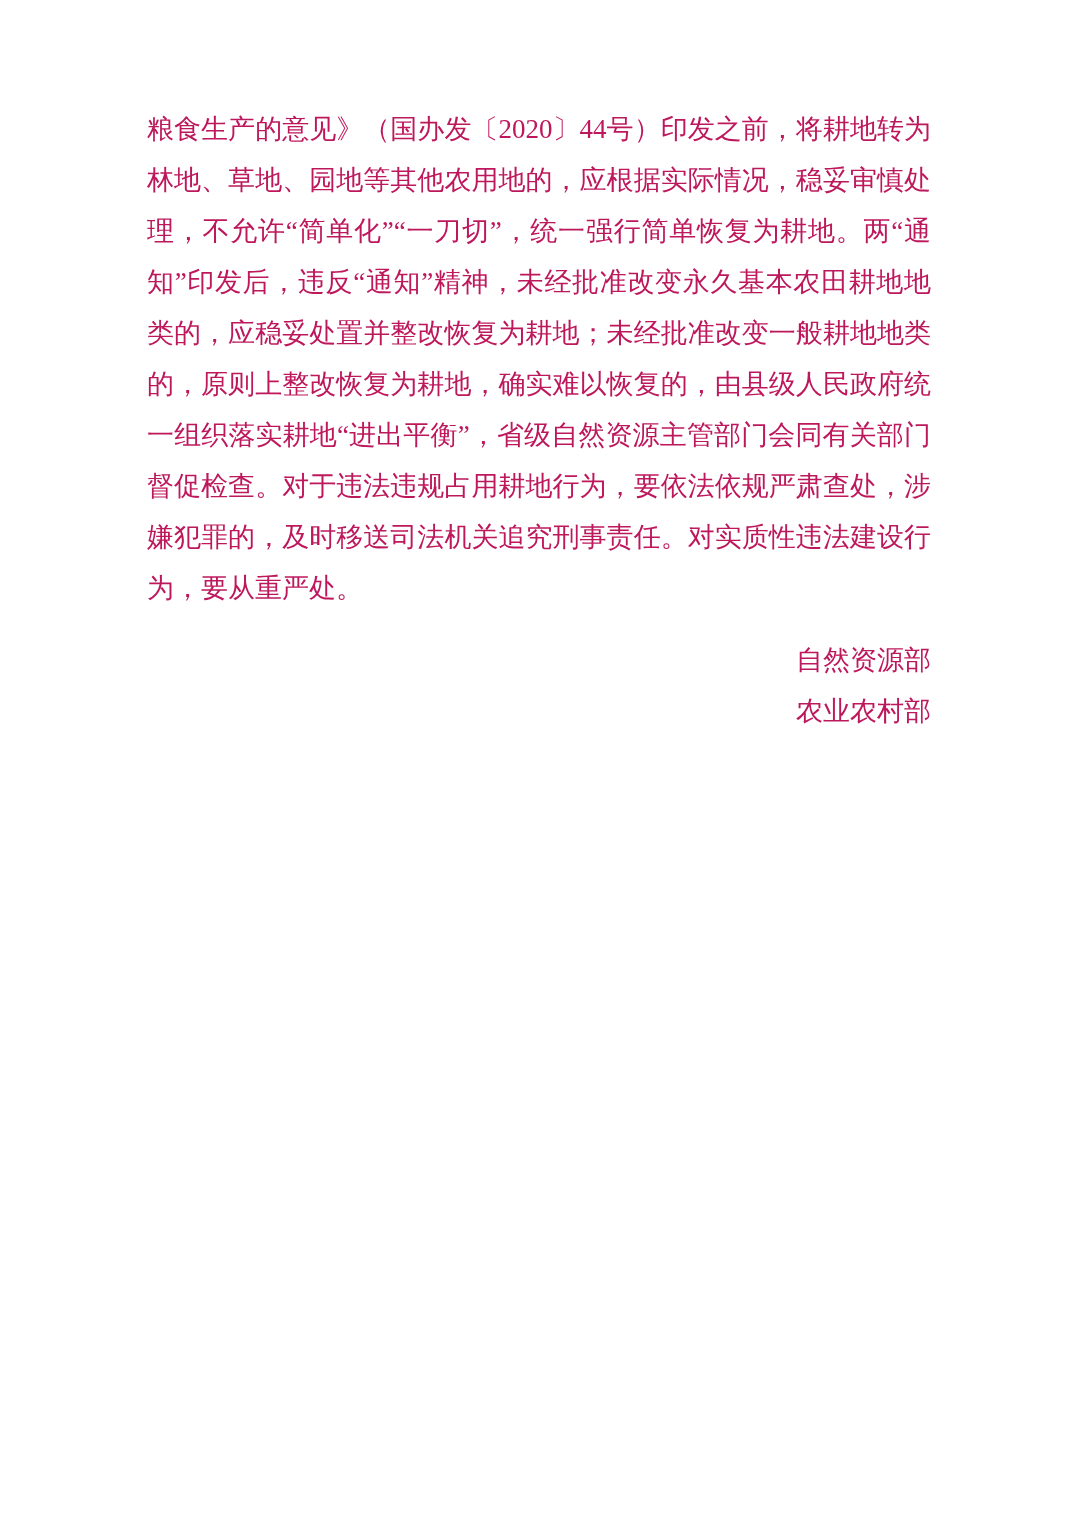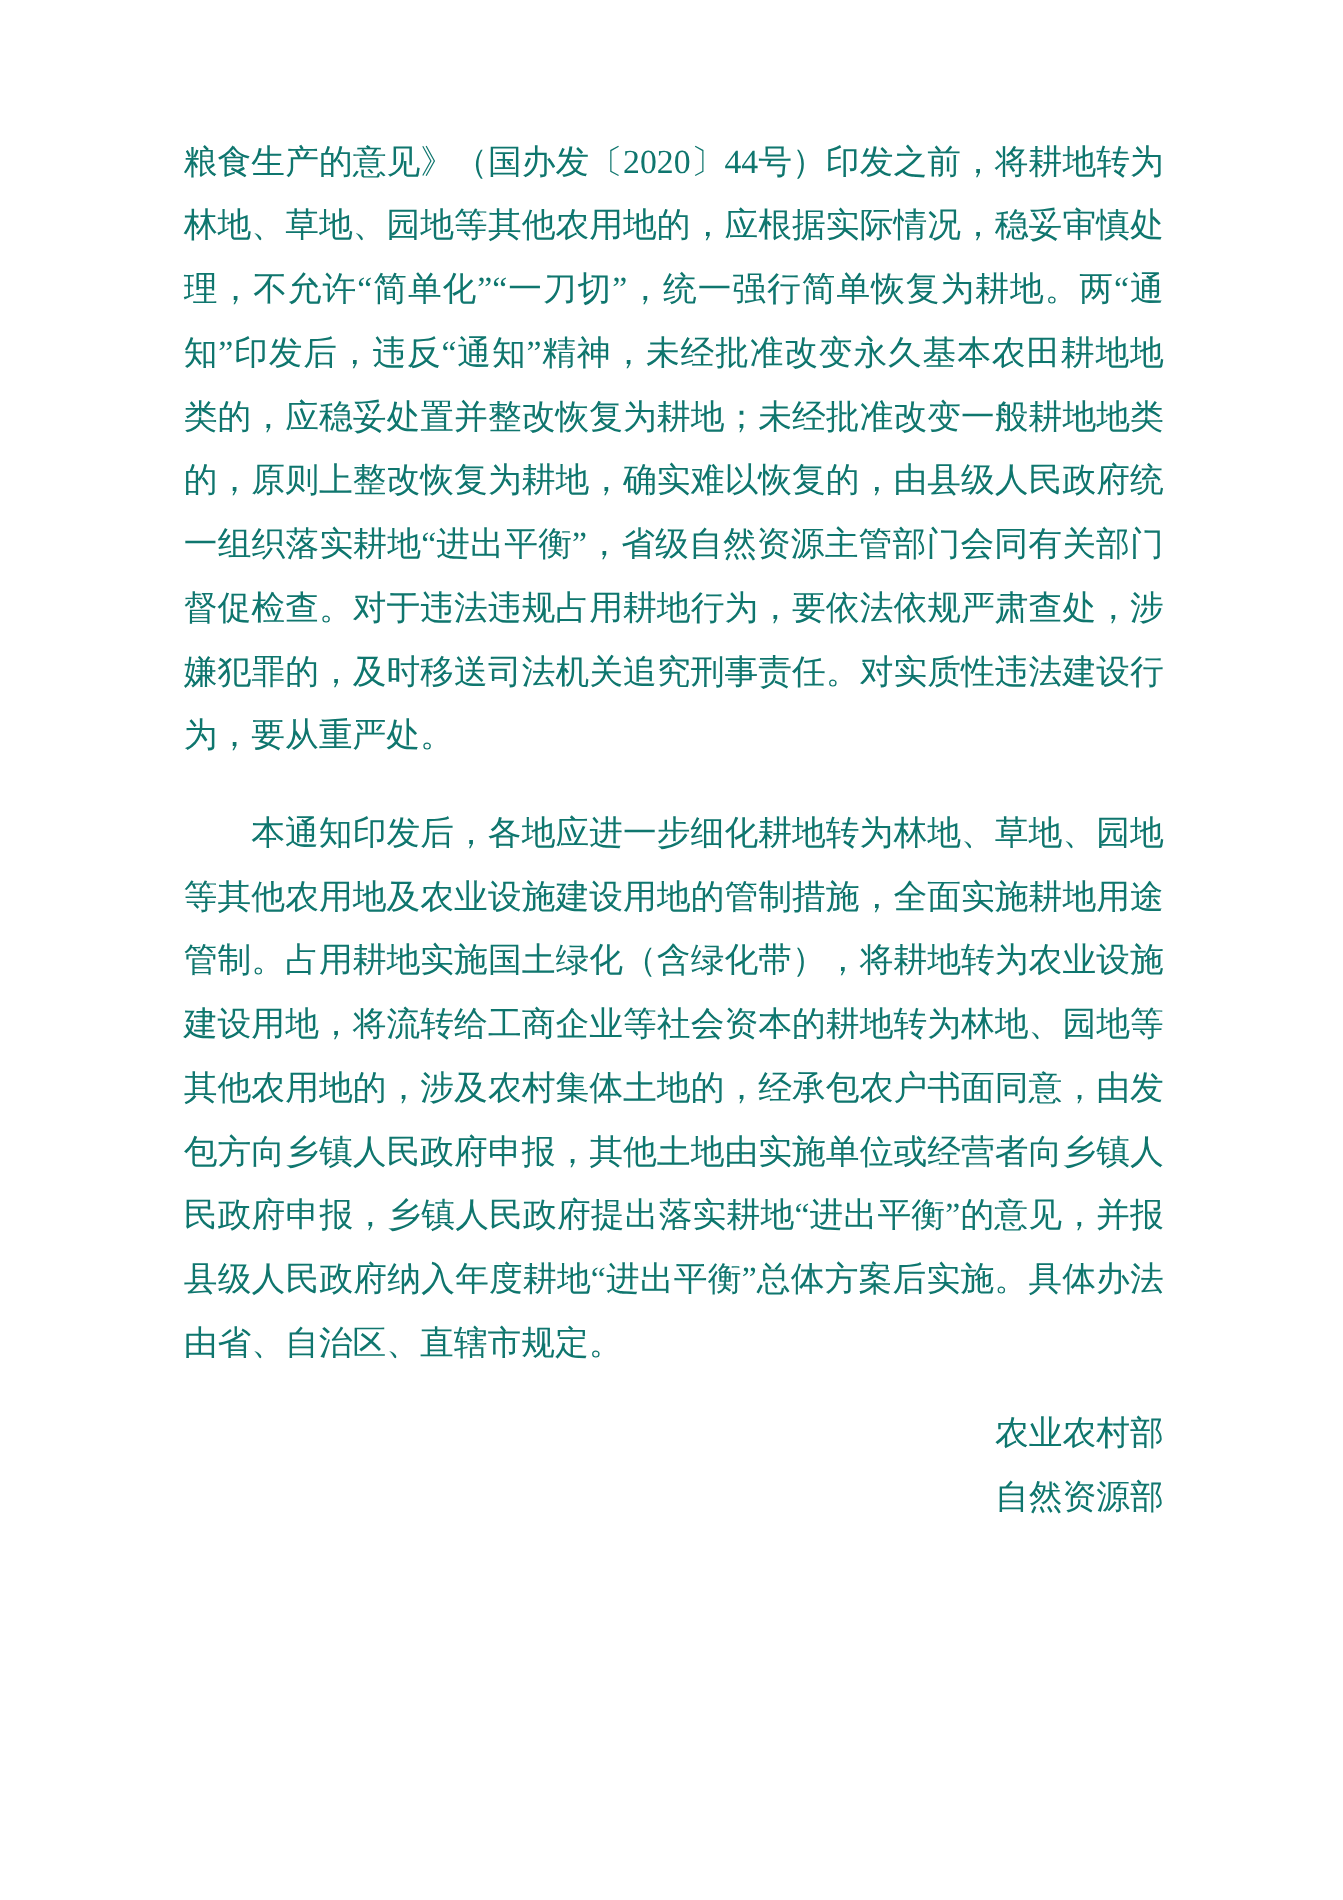--- a/index.html
+++ b/index.html
@@ -16,21 +16,21 @@
     width: 1074px;
     height: 1520px;
     background: #ffffff;
     overflow: hidden;
   }
   .content {
     position: absolute;
     left: 147px;
     top: 104px;
     width: 784px;
-    color: #0f766e;
+    color: #be185d;
     font-family: "Liberation Serif", "DejaVu Serif", serif;
     font-size: 27px;
     line-height: 51px;
   }
   .para {
     margin: 0;
     text-align: justify;
     text-justify: inter-character;
   }
   .para.indent {
@@ -46,19 +46,18 @@
   .sig-line {
     line-height: 51px;
   }
 </style>
 </head>
 <body>
 
 <div class="page">
   <div class="content">
     <p class="para no-indent">粮食生产的意见》（国办发〔2020〕44号）印发之前，将耕地转为林地、草地、园地等其他农用地的，应根据实际情况，稳妥审慎处理，不允许“简单化”“一刀切”，统一强行简单恢复为耕地。两“通知”印发后，违反“通知”精神，未经批准改变永久基本农田耕地地类的，应稳妥处置并整改恢复为耕地；未经批准改变一般耕地地类的，原则上整改恢复为耕地，确实难以恢复的，由县级人民政府统一组织落实耕地“进出平衡”，省级自然资源主管部门会同有关部门督促检查。对于违法违规占用耕地行为，要依法依规严肃查处，涉嫌犯罪的，及时移送司法机关追究刑事责任。对实质性违法建设行为，要从重严处。</p>
-    <p class="para indent">本通知印发后，各地应进一步细化耕地转为林地、草地、园地等其他农用地及农业设施建设用地的管制措施，全面实施耕地用途管制。占用耕地实施国土绿化（含绿化带），将耕地转为农业设施建设用地，将流转给工商企业等社会资本的耕地转为林地、园地等其他农用地的，涉及农村集体土地的，经承包农户书面同意，由发包方向乡镇人民政府申报，其他土地由实施单位或经营者向乡镇人民政府申报，乡镇人民政府提出落实耕地“进出平衡”的意见，并报县级人民政府纳入年度耕地“进出平衡”总体方案后实施。具体办法由省、自治区、直辖市规定。</p>
     <div class="signatures">
+      <div class="sig-line">自然资源部</div>
       <div class="sig-line">农业农村部</div>
-      <div class="sig-line">自然资源部</div>
     </div>
   </div>
 </div>
 
 </body></html>

